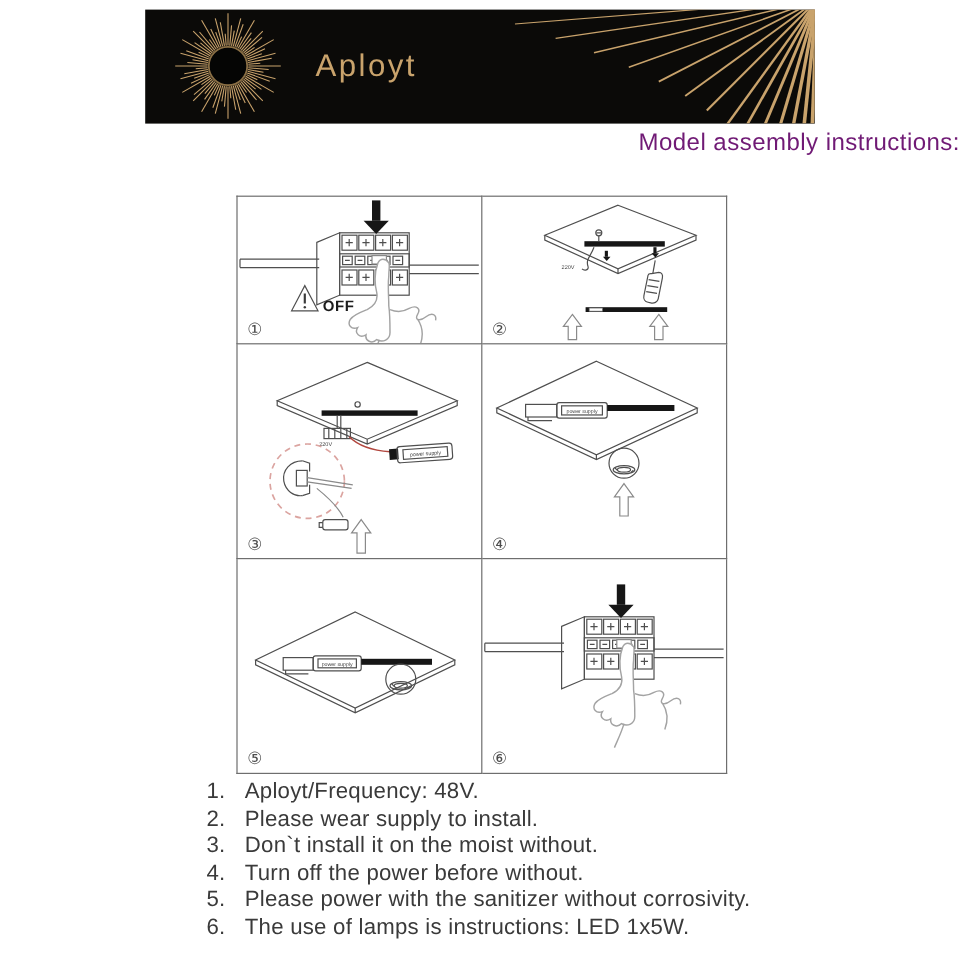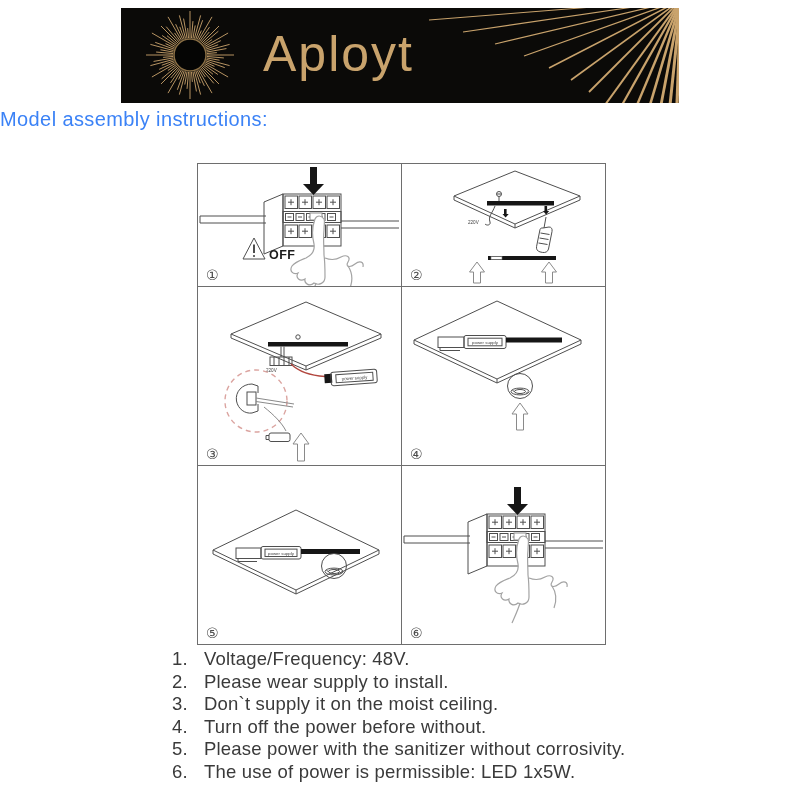--- a/index.html
+++ b/index.html
@@ -8,25 +8,25 @@
     font-family:"Liberation Sans", sans-serif;overflow:hidden;
   }
   
   .banner{
     position:absolute;left:121px;top:8px;width:558px;height:95px;
     background:#0b0a08;overflow:hidden;
   }
   .banner .logo{position:absolute;left:20px;top:0px;}
   .brand{
     position:absolute;left:142px;top:0;height:95px;line-height:92px;
-    color:#c9a36c;font-size:50px;font-weight:300;letter-spacing:2px;
+    color:#c9a36c;font-size:26px;font-weight:300;letter-spacing:2px;
   }
   .corner-rays{position:absolute;right:0;top:0;}
   
-  .title-block{position:absolute;left:0;top:108px;width:800px;text-align:left;color:#3b82f6;}
+  .title-block{position:absolute;left:0;top:108px;width:800px;text-align:right;color:#701a75;}
   .title-block .heading{font-size:20px;font-weight:500;letter-spacing:0.4px;margin:0;}
   .title-block .models{font-size:20px;font-weight:500;letter-spacing:0.4px;margin-top:4px;}
   .title-block .models span{display:inline-block;}
   .title-block .models span:first-child{margin-right:22px;}
   
   table.grid{position:absolute;left:197px;top:163px;border-collapse:collapse;}
   table.grid td{border:1px solid #6e6e6e;padding:0;background:#fff;}
   .cell{position:relative;width:203px;overflow:hidden;}
   .cell.r1{height:122px;}
   .cell.r2{height:178px;}
@@ -365,35 +365,35 @@
       <span class="panel-num">⑥</span>
     </div>
         </td>
   </tr>
 </tbody>
   </table>
 
 <div class="notes">
   <div class="note">
     <span class="n">1.</span>
-    <span>Voltage/Frequency: 48V.</span>
+    <span>Aployt/Frequency: 48V.</span>
   </div>
   <div class="note">
     <span class="n">2.</span>
     <span>Please wear supply to install.</span>
   </div>
   <div class="note">
     <span class="n">3.</span>
-    <span>Don`t supply it on the moist ceiling.</span>
+    <span>Don`t install it on the moist without.</span>
   </div>
   <div class="note">
     <span class="n">4.</span>
     <span>Turn off the power before without.</span>
   </div>
   <div class="note">
     <span class="n">5.</span>
     <span>Please power with the sanitizer without corrosivity.</span>
   </div>
   <div class="note">
     <span class="n">6.</span>
-    <span>The use of power is permissible: LED 1x5W.</span>
+    <span>The use of lamps is instructions: LED 1x5W.</span>
   </div>
 </div>
 
 </body></html>

